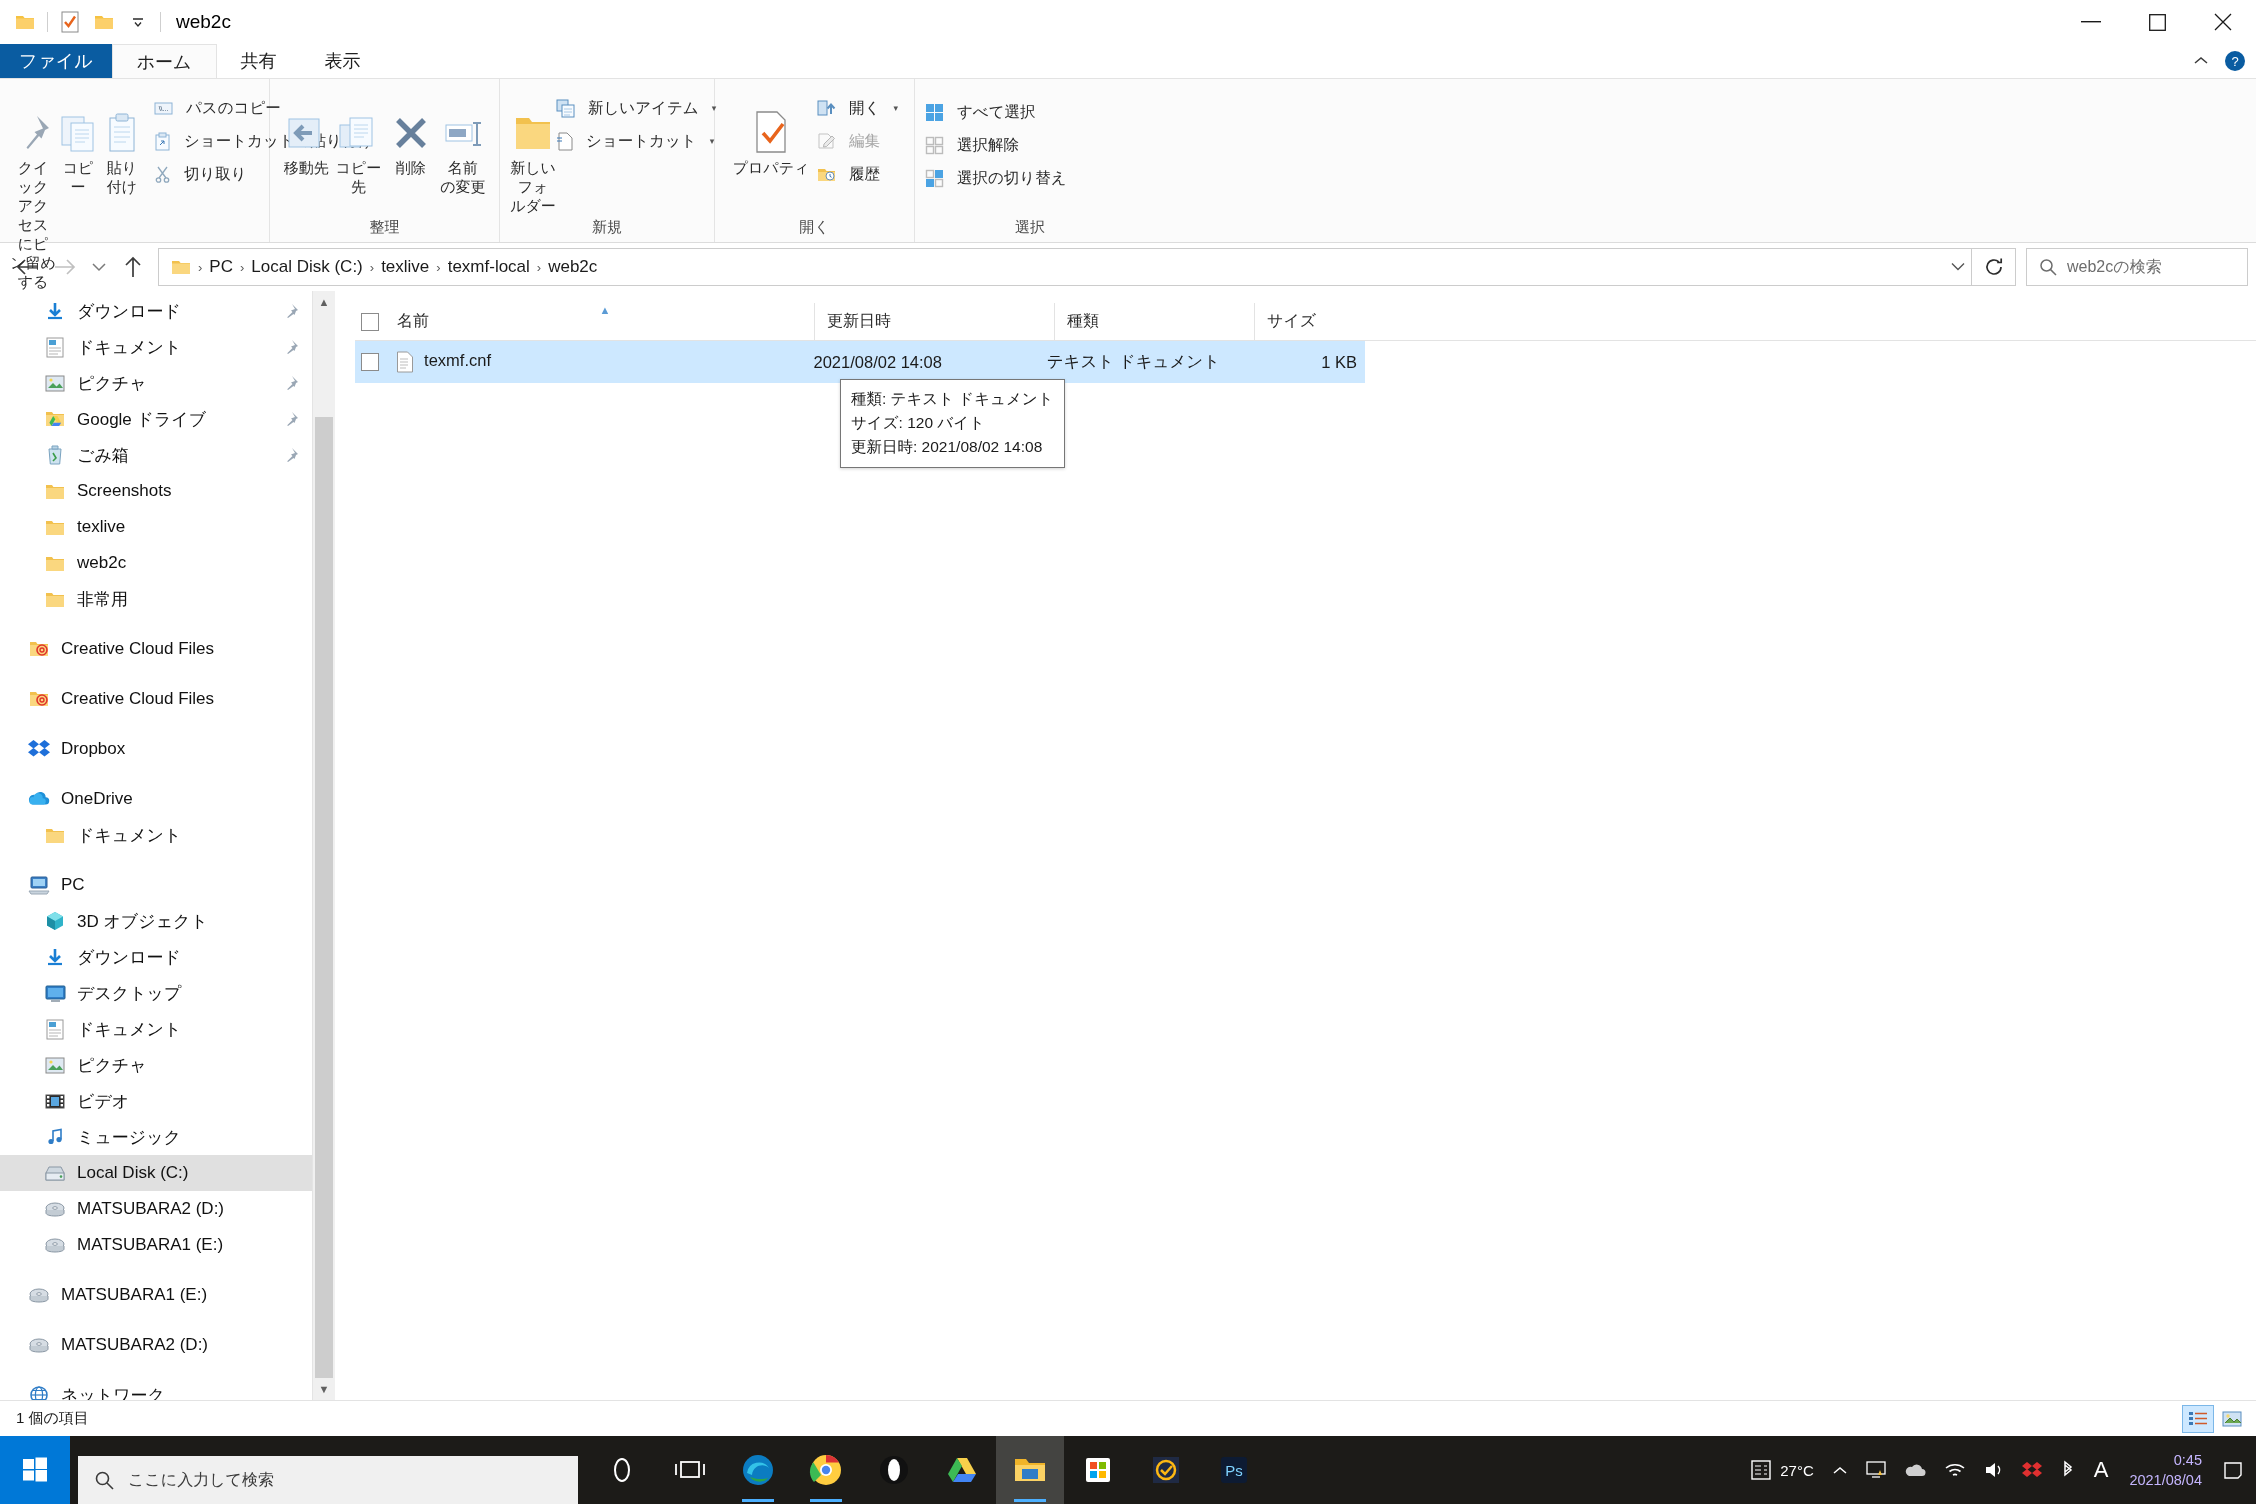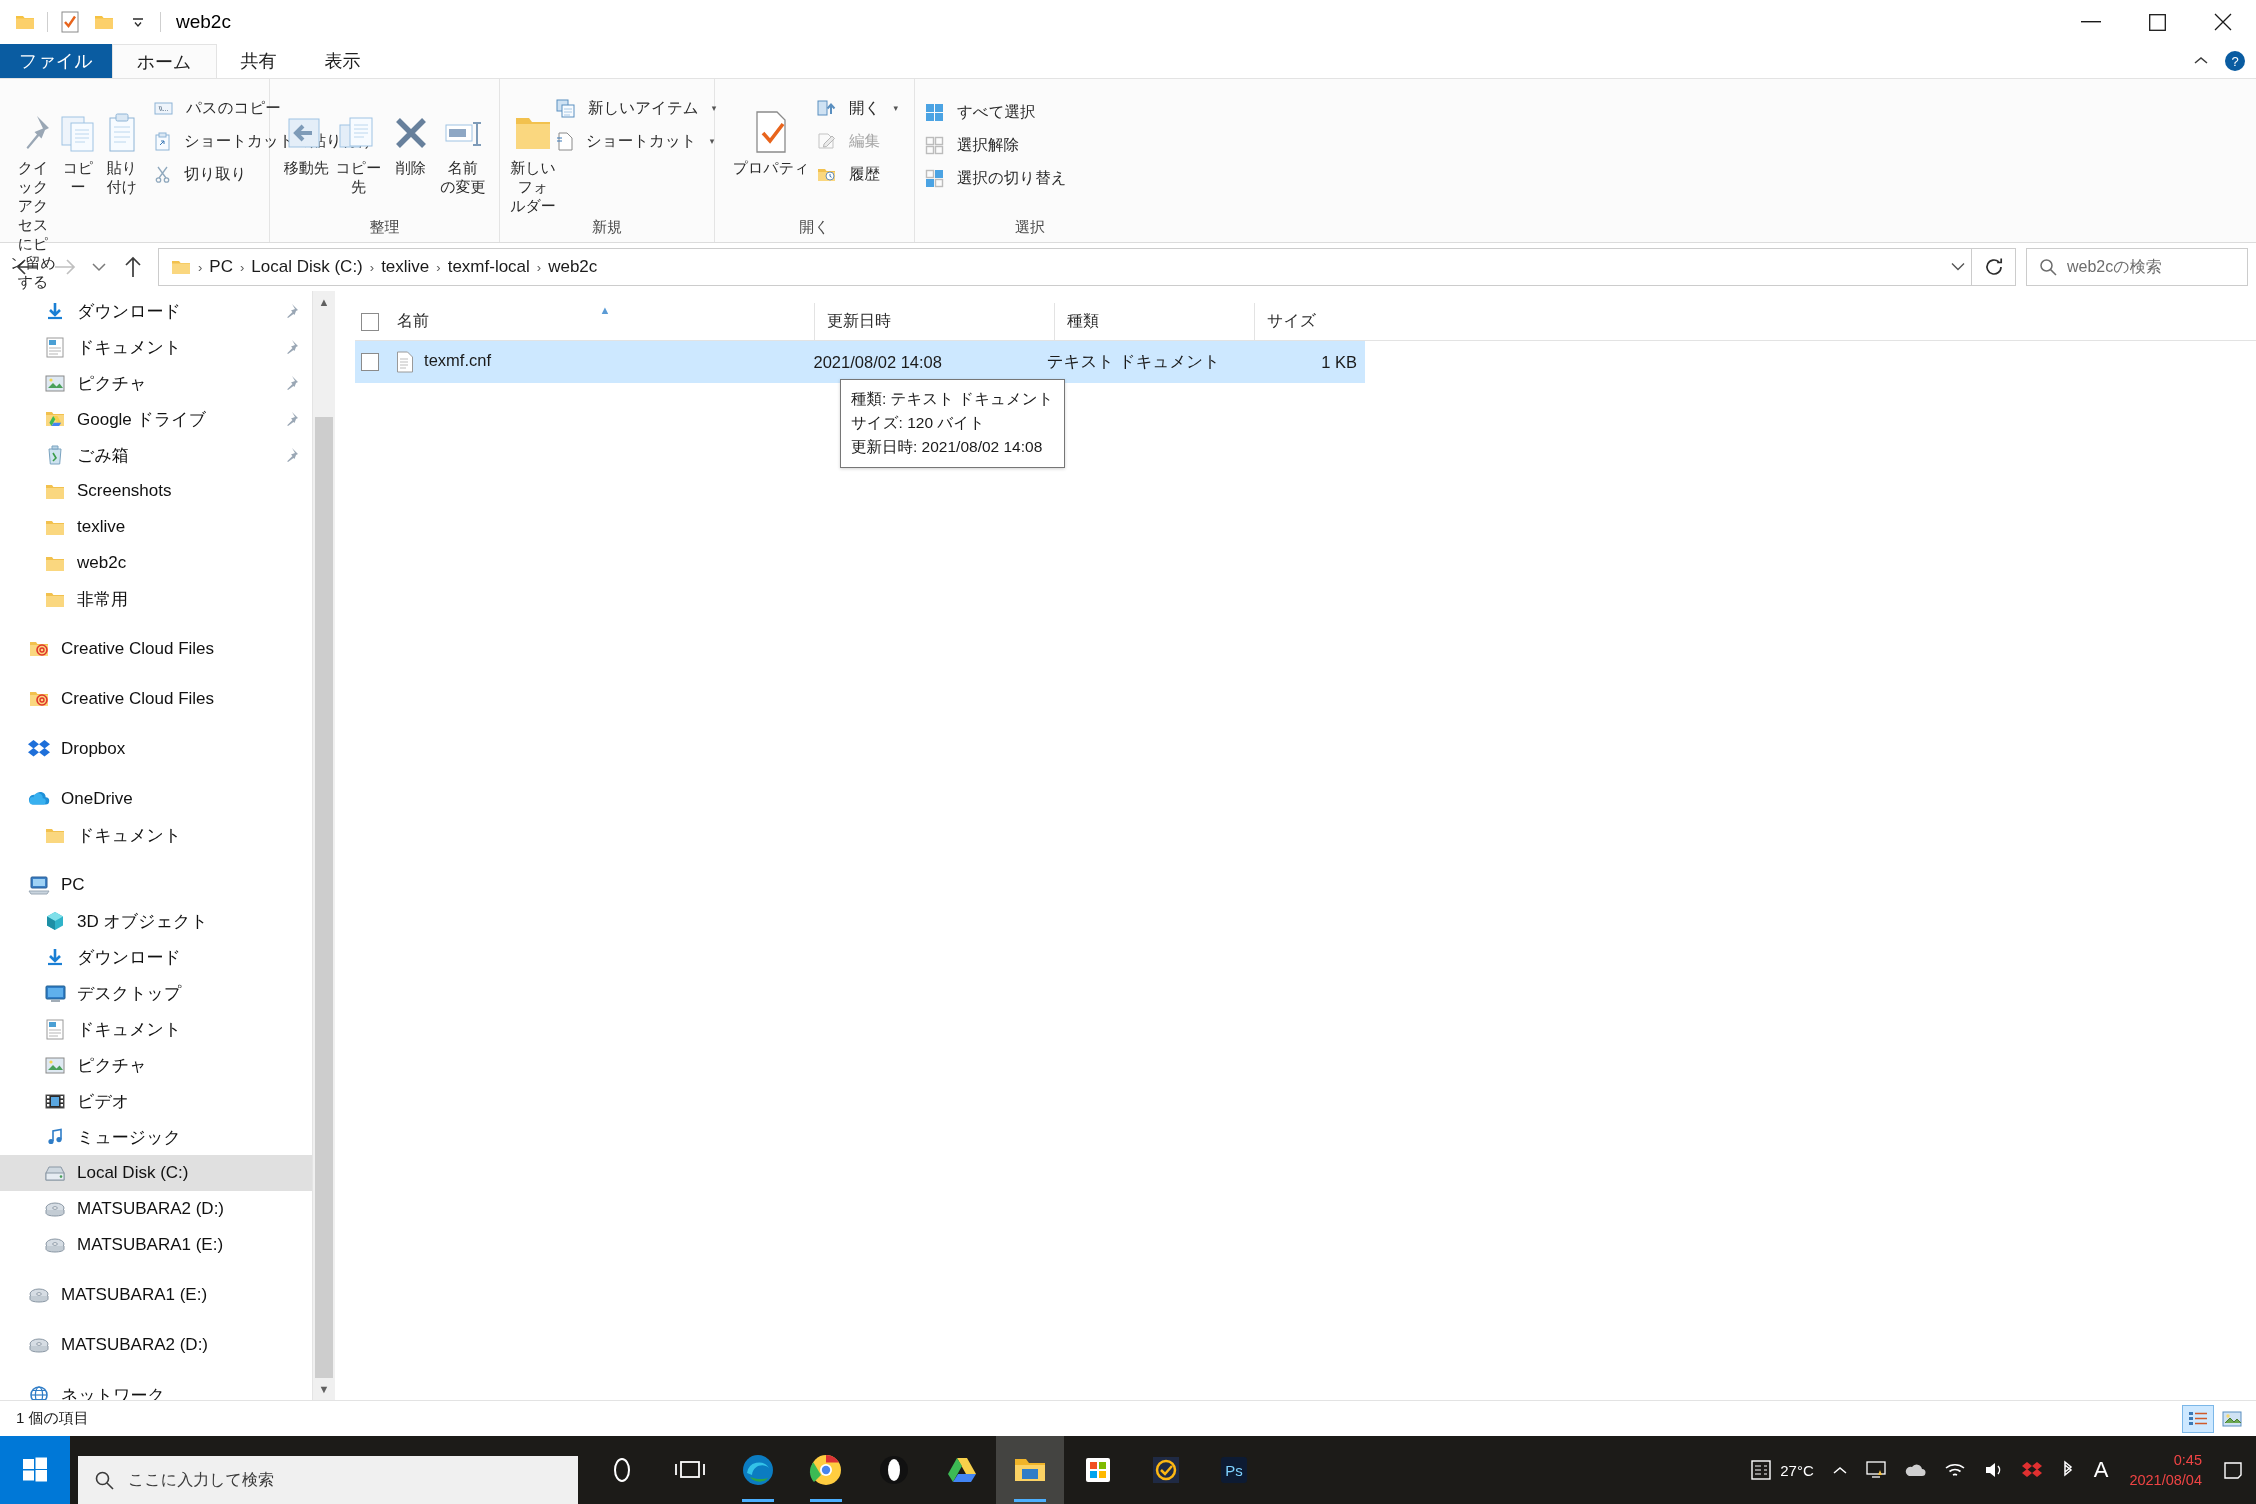--- a/index.html
+++ b/index.html
@@ -275,21 +275,21 @@
   .tray {
     position: absolute; right: 0; height: 68px; display: flex; align-items: center;
     gap: 0px; padding-right: 4px;
   }
   .tray-item {
     height: 68px; display: flex; align-items: center; justify-content: center;
     padding: 0 9px; color: #ffffff; font-size: 15px;
   }
   .tray-clock {
     display: flex; flex-direction: column; align-items: flex-end;
-    color: #ef4444; font-size: 14.5px; line-height: 20px; padding: 0 12px;
+    color: #c4b5fd; font-size: 14.5px; line-height: 20px; padding: 0 12px;
   }
 </style>
 </head>
 <body>
 
 <div class="win">
 
   <div class="titlebar">
     <div class="qat">
       <div class="qat-ico">

